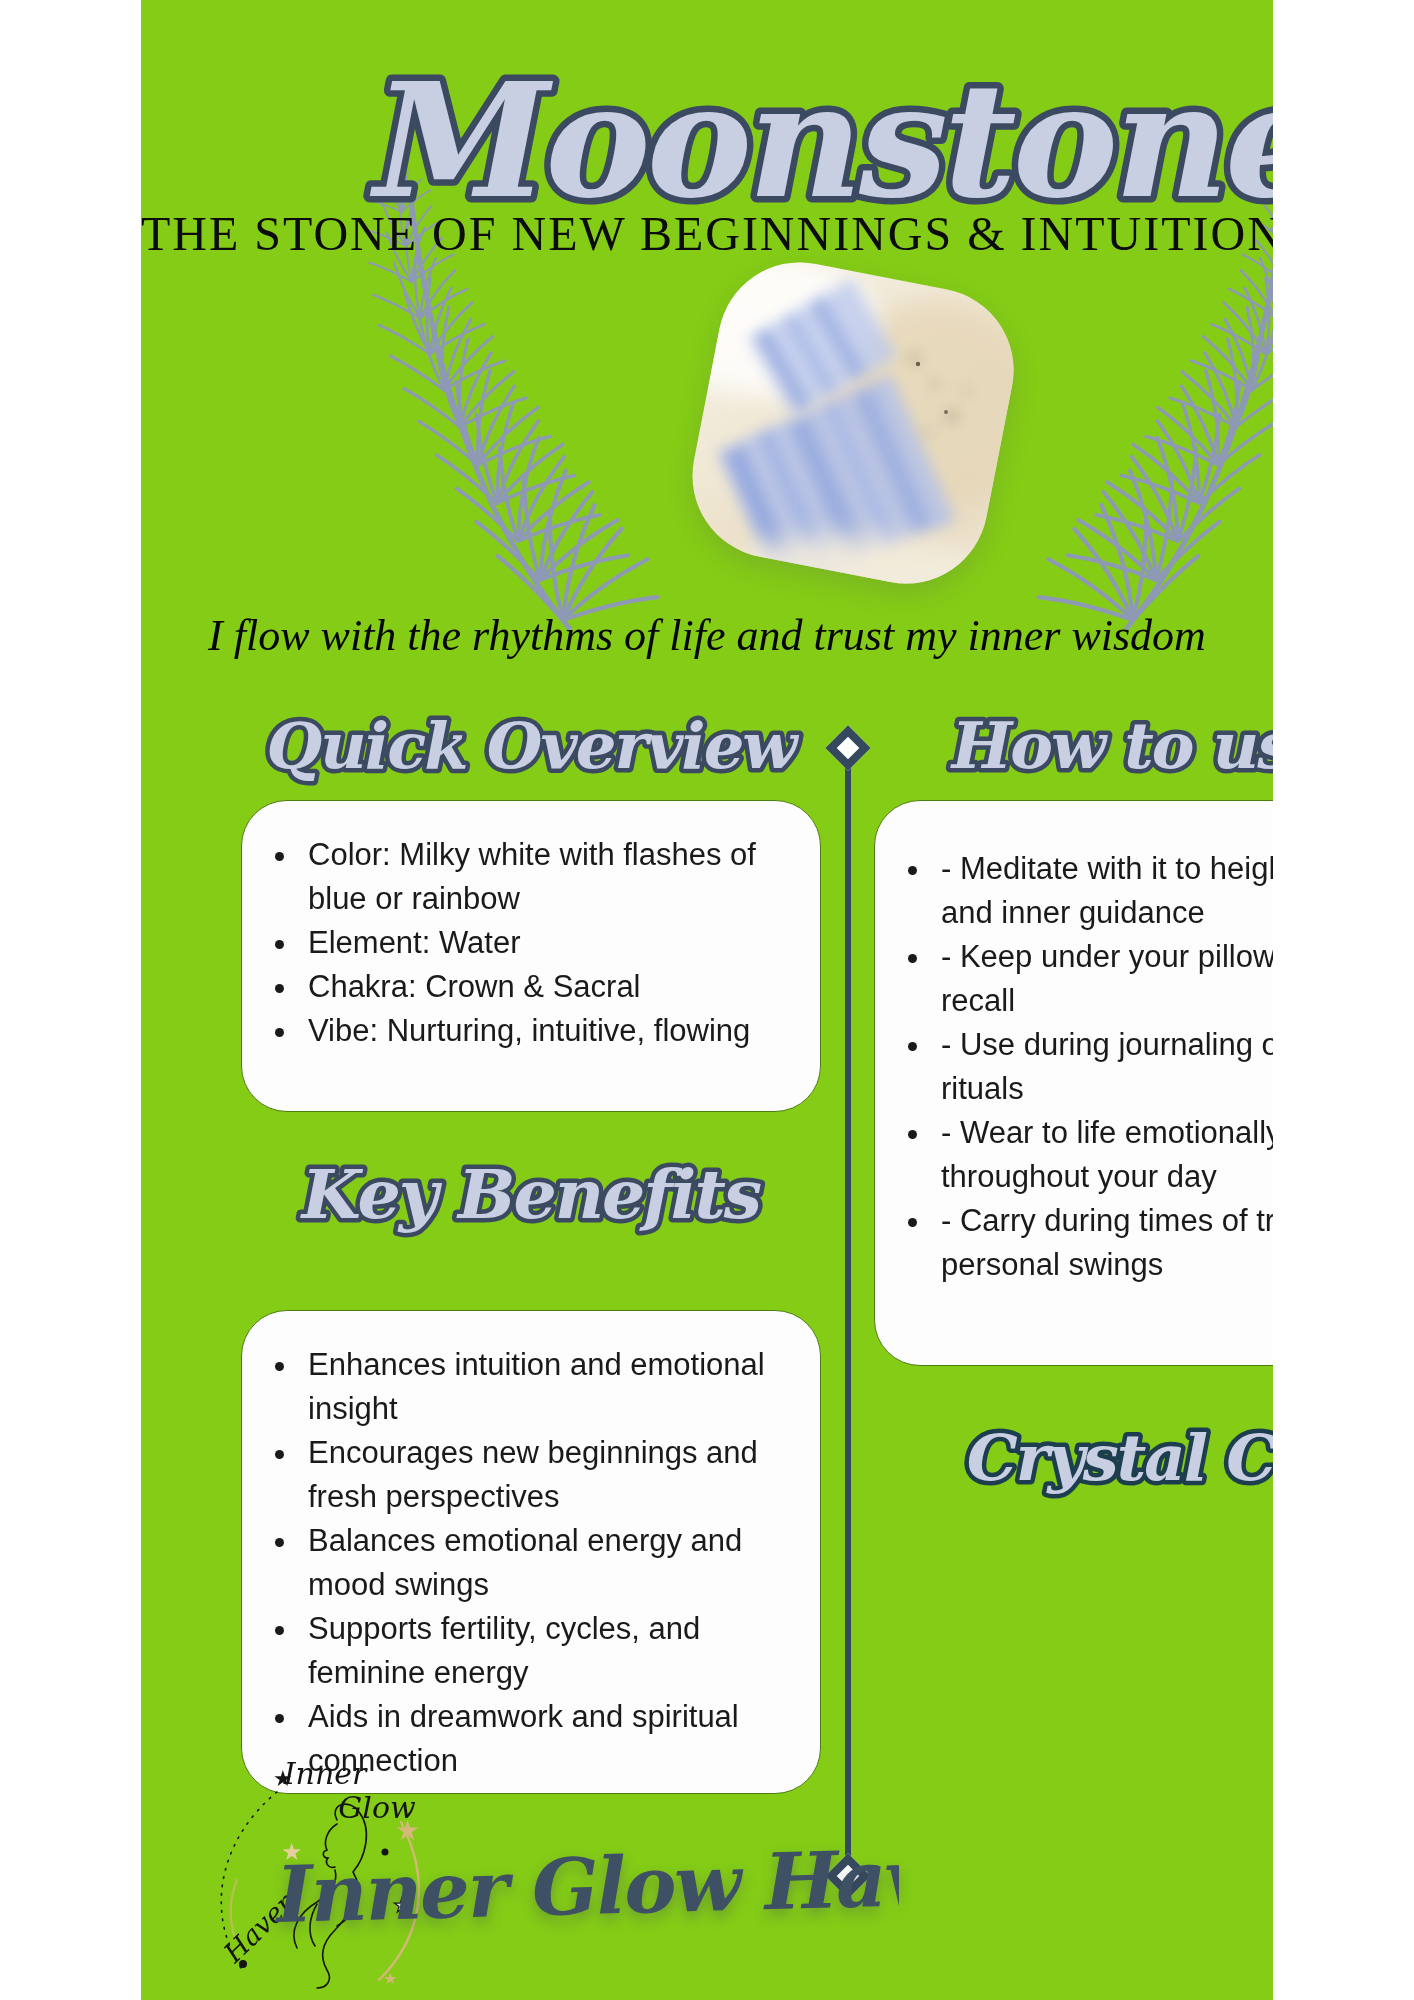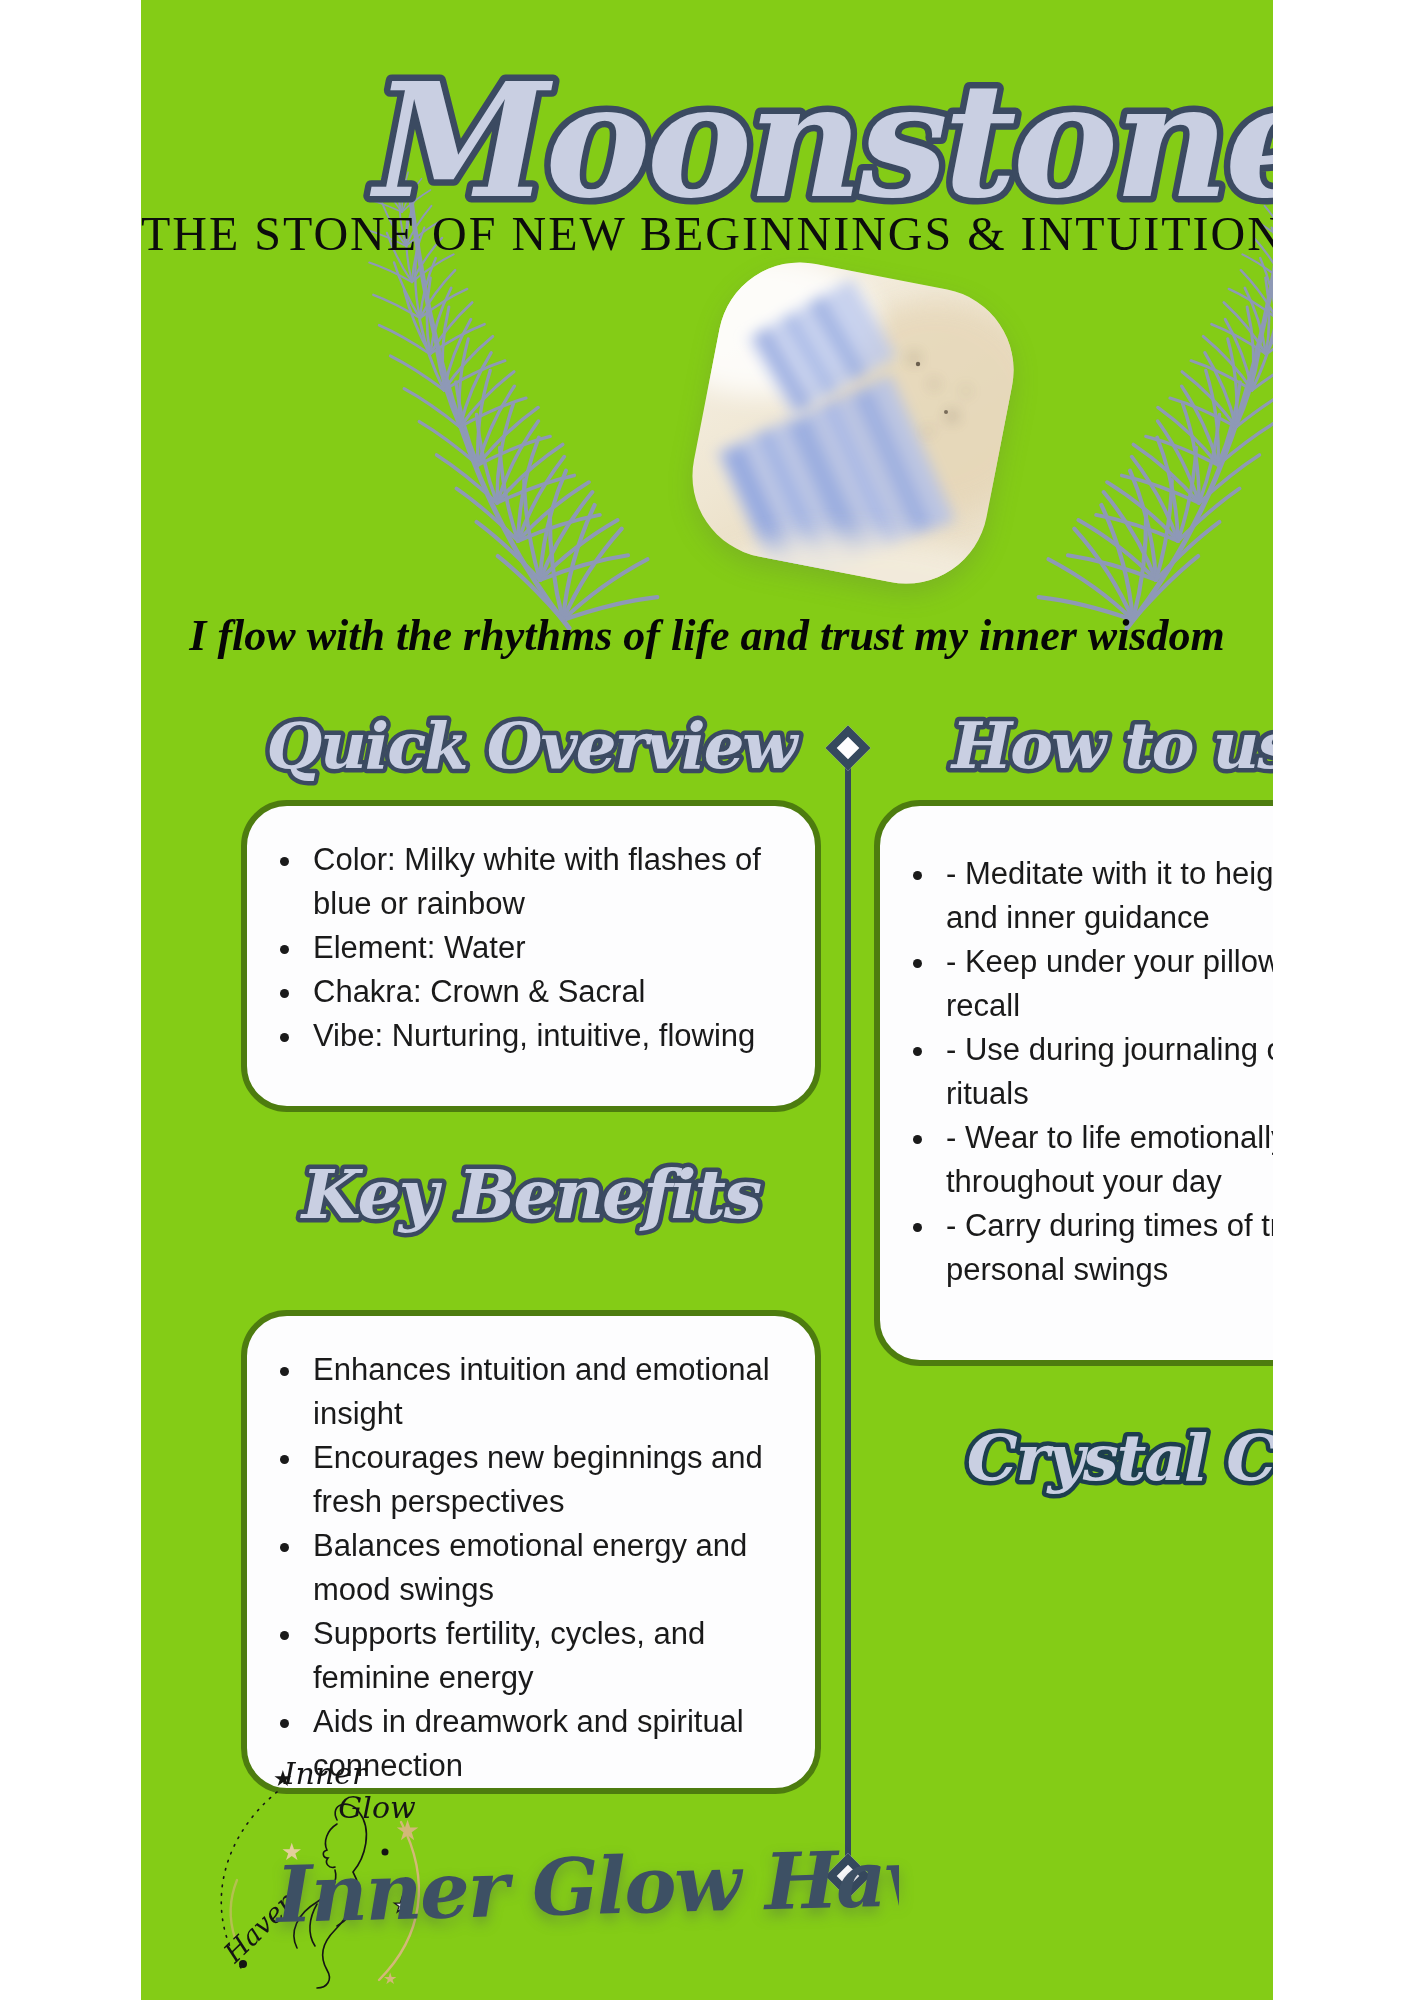--- a/index.html
+++ b/index.html
@@ -21,27 +21,27 @@
   .heading-text.care{stroke:#1d3e4e;}
 
   
   .subtitle{
     position:absolute;top:206px;left:0;width:100%;text-align:center;
     font-family:"Liberation Serif",serif;font-weight:normal;font-size:48px;
     letter-spacing:2px;color:#0c0c0c;white-space:nowrap;
   }
   .affirmation{
     position:absolute;top:610px;left:0;width:100%;text-align:center;
-    font-family:"Liberation Serif",serif;font-style:italic;font-weight:bold;
+    font-family:"Liberation Serif",serif;font-style:italic;font-weight:normal;
     font-size:44px;color:#060606;white-space:nowrap;
   }
 
   
   .info-box{
-    position:absolute;border:6px solid #4d7c0f;border-radius:46px;
+    position:absolute;border:1px solid #4d7c0f;border-radius:46px;
     background:#fdfdfe;box-sizing:border-box;
   }
   .info-box ul{margin:0;padding:0 18px 0 58px;}
   .info-box li{
     font-size:31px;line-height:44px;color:#1a1a1a;padding-left:8px;
   }
   .box-quick{left:100px;top:800px;width:580px;height:312px;padding-top:32px;}
   .box-how{left:733px;top:800px;width:604px;height:566px;padding-top:46px;}
   .box-benefits{left:100px;top:1310px;width:580px;height:484px;padding-top:32px;}
   .box-care{left:733px;top:1530px;width:604px;height:362px;padding-top:42px;}

